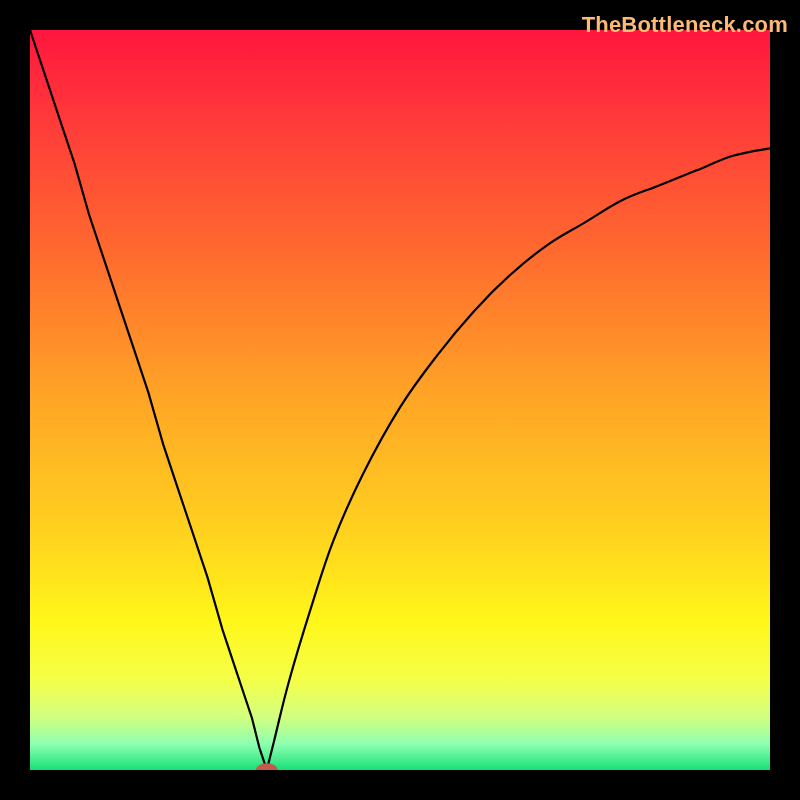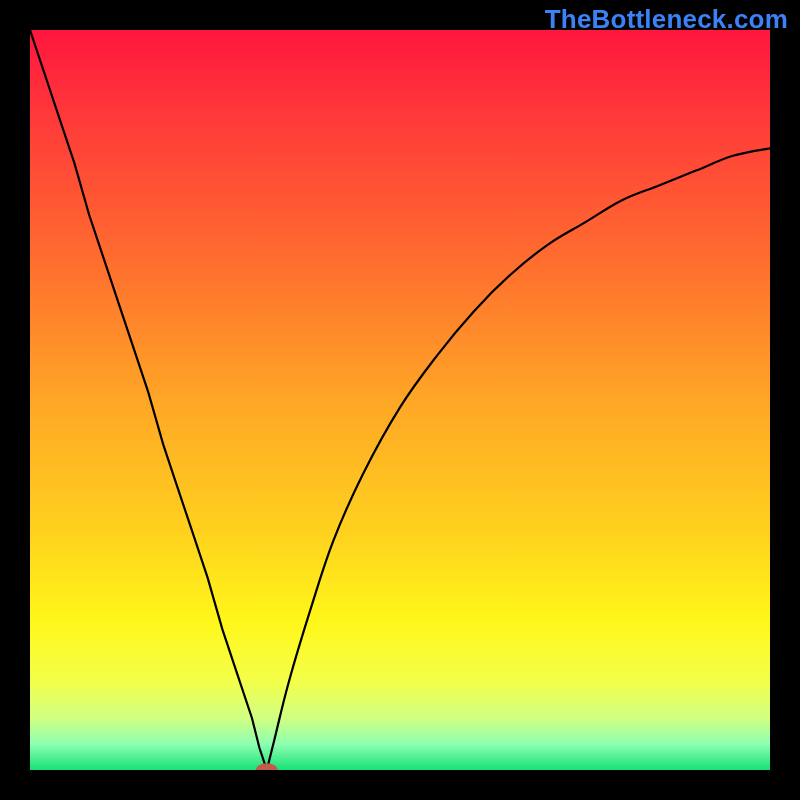--- a/index.html
+++ b/index.html
@@ -12,25 +12,25 @@
     overflow: hidden;
   }
   .frame {
     position: relative;
     width: 800px;
     height: 800px;
     background: #000;
   }
   .watermark {
     position: absolute;
-    top: 4px;
+    top: 12px;
     right: 12px;
-    font-size: 26px;
+    font-size: 22px;
     font-weight: 600;
-    color: #3b82f6;
+    color: #fdba74;
     z-index: 10;
     letter-spacing: 0.2px;
   }
   svg.plot {
     position: absolute;
     top: 30px;
     left: 30px;
     width: 740px;
     height: 740px;
     display: block;

